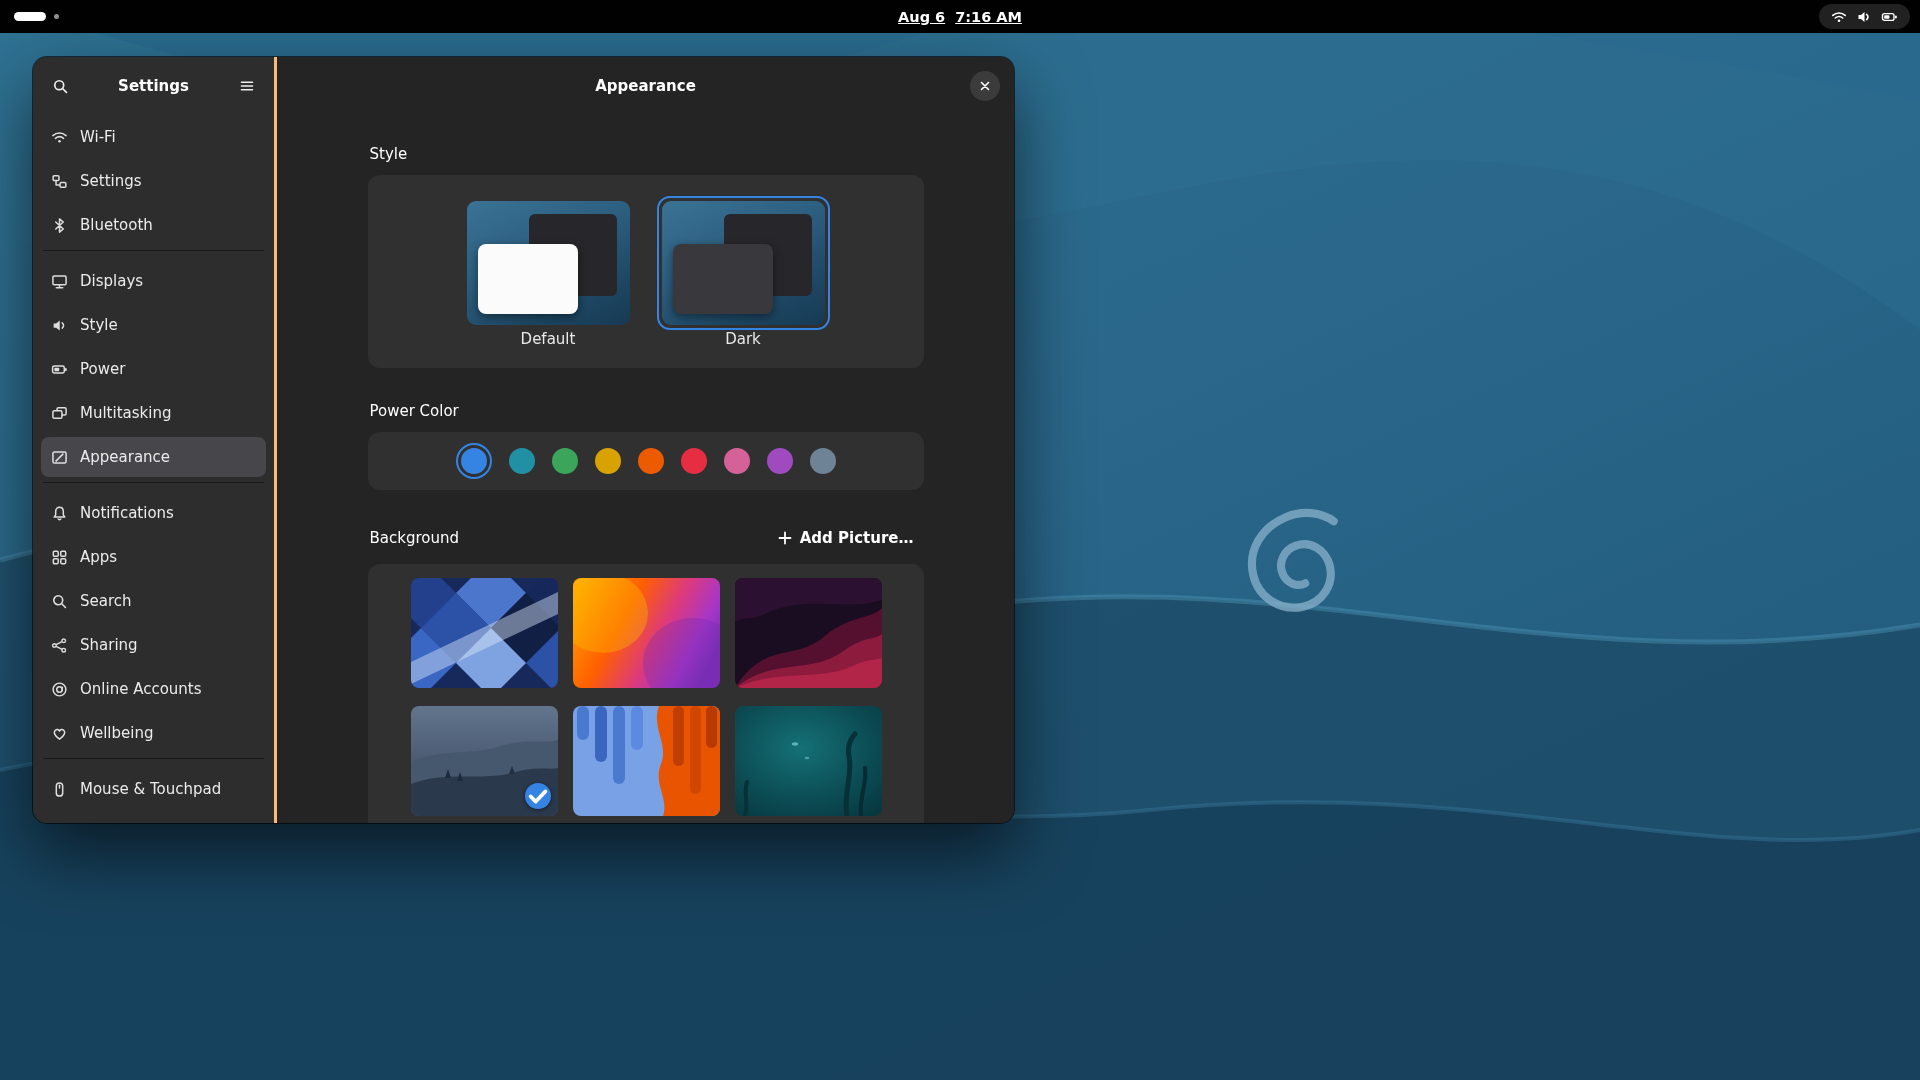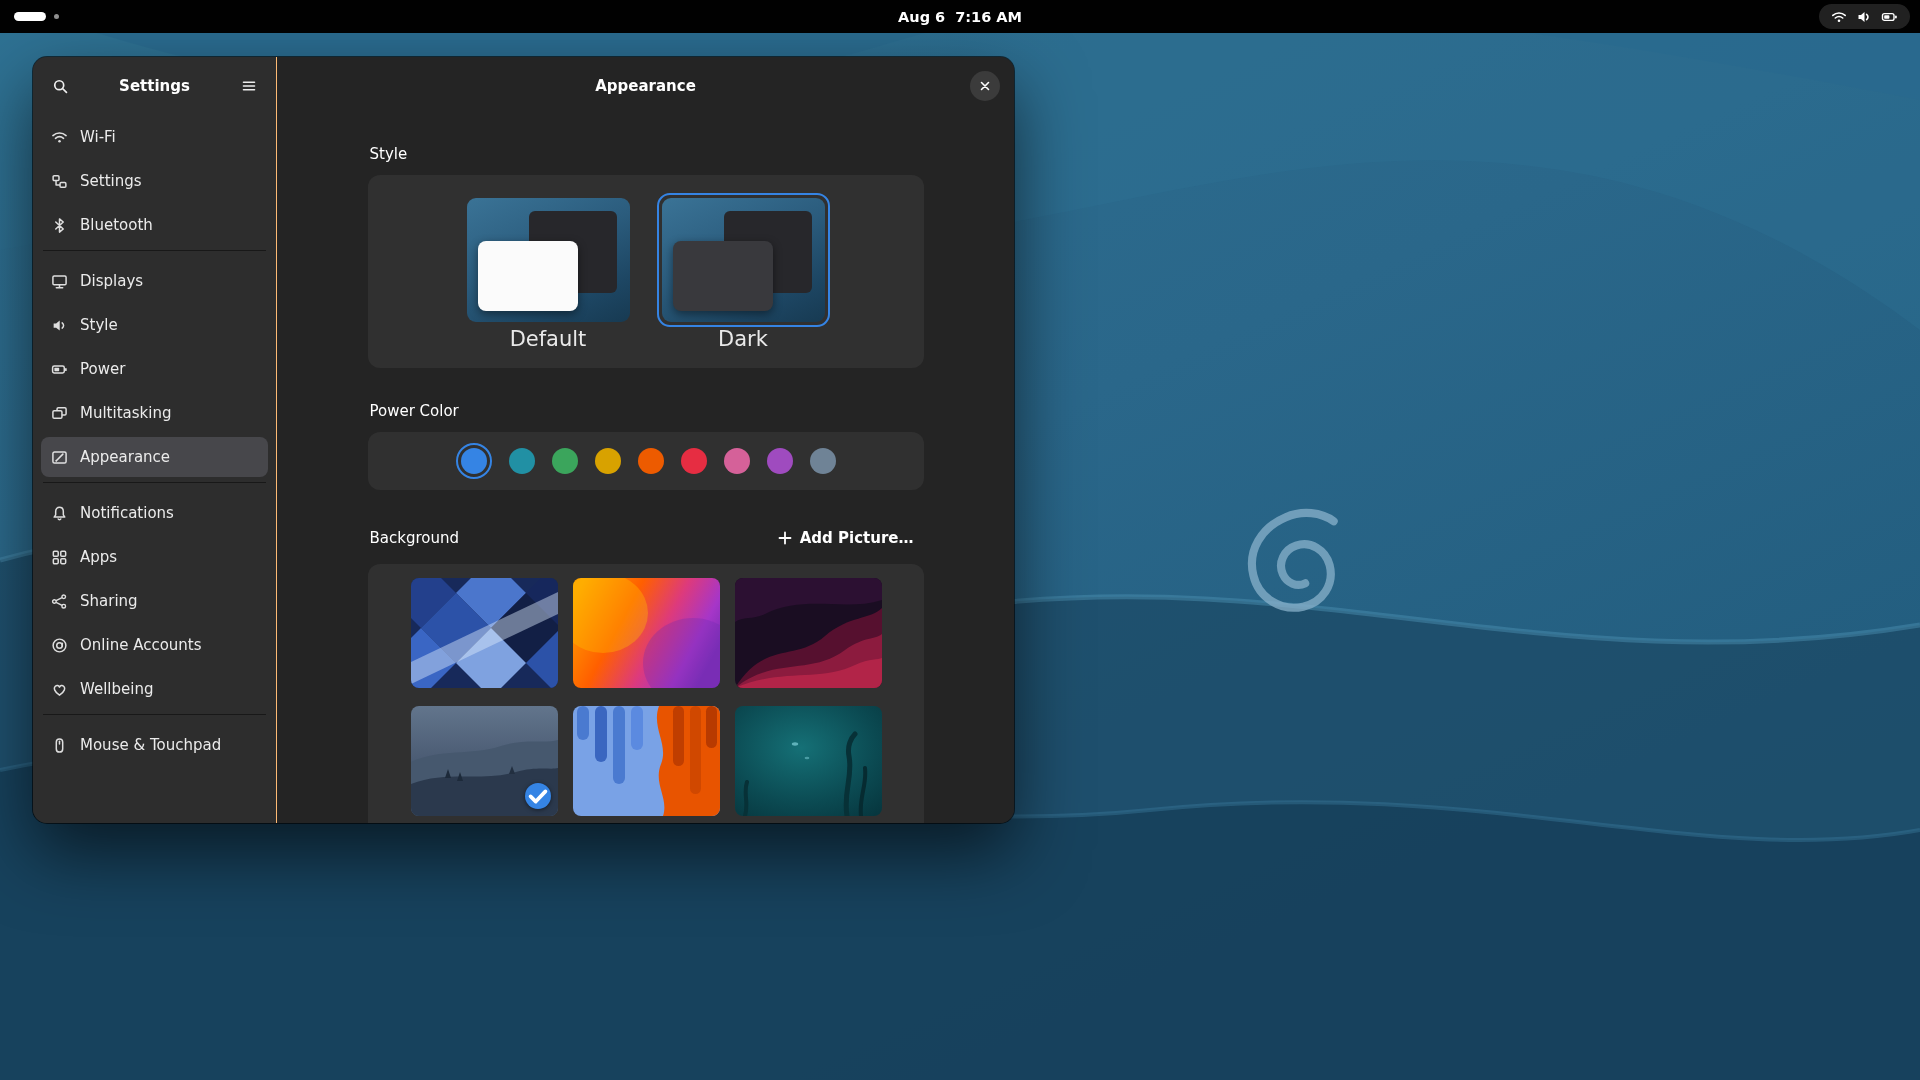--- a/index.html
+++ b/index.html
@@ -13,33 +13,33 @@
 
   
   .topbar { position:absolute; top:0; left:0; right:0; height:33px; background:#010101;
     color:#fff; z-index:20; }
   .activities { position:absolute; left:14px; top:0; height:33px; display:flex;
     align-items:center; gap:8px; cursor:pointer; }
   .ws-pill { width:32px; height:9px; border-radius:5px; background:#fff; }
   .ws-dot { width:5px; height:5px; border-radius:50%; background:#8f8f8f; }
   .clock { position:absolute; left:50%; top:0; transform:translateX(-50%); height:33px;
     display:flex; align-items:center; gap:10px; font-size:14.5px; font-weight:bold;
-    padding:0 14px; cursor:pointer; }
+    padding:0 14px; cursor:pointer;text-decoration:underline; }
   .systray { position:absolute; right:10px; top:4px; height:25px; padding:0 12px;
     border-radius:13px; background:rgba(255,255,255,.13); display:flex; align-items:center;
     gap:9px; cursor:pointer; }
   .systray svg { display:block; }
 
   
   .window { position:absolute; left:33px; top:57px; width:981px; height:766px;
     border-radius:14px; background:#242424; overflow:hidden; display:flex; z-index:10;
     box-shadow:0 30px 70px rgba(0,0,0,.6), 0 0 0 1px rgba(0,0,0,.6); }
 
   
-  .sidebar { width:244px; flex:none; background:#2d2d2d; border-right:1px solid #fdba74;
+  .sidebar { width:244px; flex:none; background:#2d2d2d; border-right:3px solid #fdba74;
     display:flex; flex-direction:column; }
   .sidebar-header { height:58px; flex:none; display:flex; align-items:center; padding:0 10px; }
   .icon-btn { width:34px; height:34px; border:none; background:transparent; border-radius:8px;
     display:flex; align-items:center; justify-content:center; cursor:pointer; flex:none; }
   .sidebar-title { flex:1; text-align:center; color:#fff; font-weight:bold; font-size:15px; }
   .nav { padding:2px 8px 0 8px; overflow:hidden; }
   .nav-item { height:40px; margin-bottom:4px; border-radius:8px; display:flex;
     align-items:center; gap:12px; padding:0 10px; color:#ebebeb; font-size:15px; cursor:pointer; }
   .nav-item.selected { background:#47474b; }
   .nav-item svg { flex:none; opacity:.92; }
@@ -65,21 +65,21 @@
   .thumb-frame { border:2px solid transparent; border-radius:13px; padding:3px; }
   .thumb-frame.selected { border-color:#3584e4; }
   .style-thumb { width:163px; height:124px; border-radius:9px; position:relative;
     overflow:hidden; background:linear-gradient(155deg,#3a7396 0%,#2b5c7d 45%,#1d4663 78%,#173a52 100%); }
   .win-back { position:absolute; top:13px; right:13px; width:88px; height:82px;
     background:#27272b; border-radius:6px; }
   .win-front { position:absolute; left:11px; bottom:11px; width:100px; height:70px;
     border-radius:8px; box-shadow:0 3px 10px rgba(0,0,0,.45); }
   .win-front.light { background:#fbfbfb; }
   .win-front.dark  { background:#39393d; }
-  .style-caption { margin-top:0; color:#e9e9e9; font-size:21px; }
+  .style-caption { margin-top:0; color:#e9e9e9; font-size:15px; }
 
   
   .accent-card { height:58px; display:flex; align-items:center; justify-content:center;
     gap:17px; }
   .swatch { width:26px; height:26px; border-radius:50%; display:block; cursor:pointer; }
   .swatch-ring { width:36px; height:36px; border:2px solid #3584e4; border-radius:50%;
     display:flex; align-items:center; justify-content:center; cursor:pointer; }
 
   
   .bg-header { display:flex; justify-content:space-between; align-items:center;
@@ -243,20 +243,27 @@
       <div class="nav-item">
         <svg width="17" height="17" viewBox="0 0 16 16" fill="none" stroke="#eee" stroke-width="1.4">
           <rect x="2.2" y="2.2" width="4.6" height="4.6" rx="1"></rect>
             <rect x="9.2" y="2.2" width="4.6" height="4.6" rx="1"></rect>
           <rect x="2.2" y="9.2" width="4.6" height="4.6" rx="1"></rect>
             <rect x="9.2" y="9.2" width="4.6" height="4.6" rx="1"></rect>
         </svg>
         <span>Apps</span>
       </div>
       <div class="nav-item">
+        <svg width="17" height="17" viewBox="0 0 16 16" fill="none" stroke="#eee" stroke-width="1.5" stroke-linecap="round">
+          <circle cx="6.8" cy="6.8" r="4.2"></circle>
+            <path d="M9.9 9.9 L13.6 13.6"></path>
+        </svg>
+        <span>Search</span>
+      </div>
+      <div class="nav-item">
         <svg width="17" height="17" viewBox="0 0 16 16" fill="none" stroke="#eee" stroke-width="1.3">
           <circle cx="3.2" cy="8" r="1.7"></circle>
             <circle cx="12" cy="3.6" r="1.7"></circle>
             <circle cx="12" cy="12.4" r="1.7"></circle>
           <path d="M4.8 7.2 L10.4 4.3 M4.8 8.8 L10.4 11.7"></path>
         </svg>
         <span>Sharing</span>
       </div>
       <div class="nav-item">
         <svg width="17" height="17" viewBox="0 0 16 16" fill="none" stroke="#eee" stroke-width="1.4" stroke-linecap="round">

